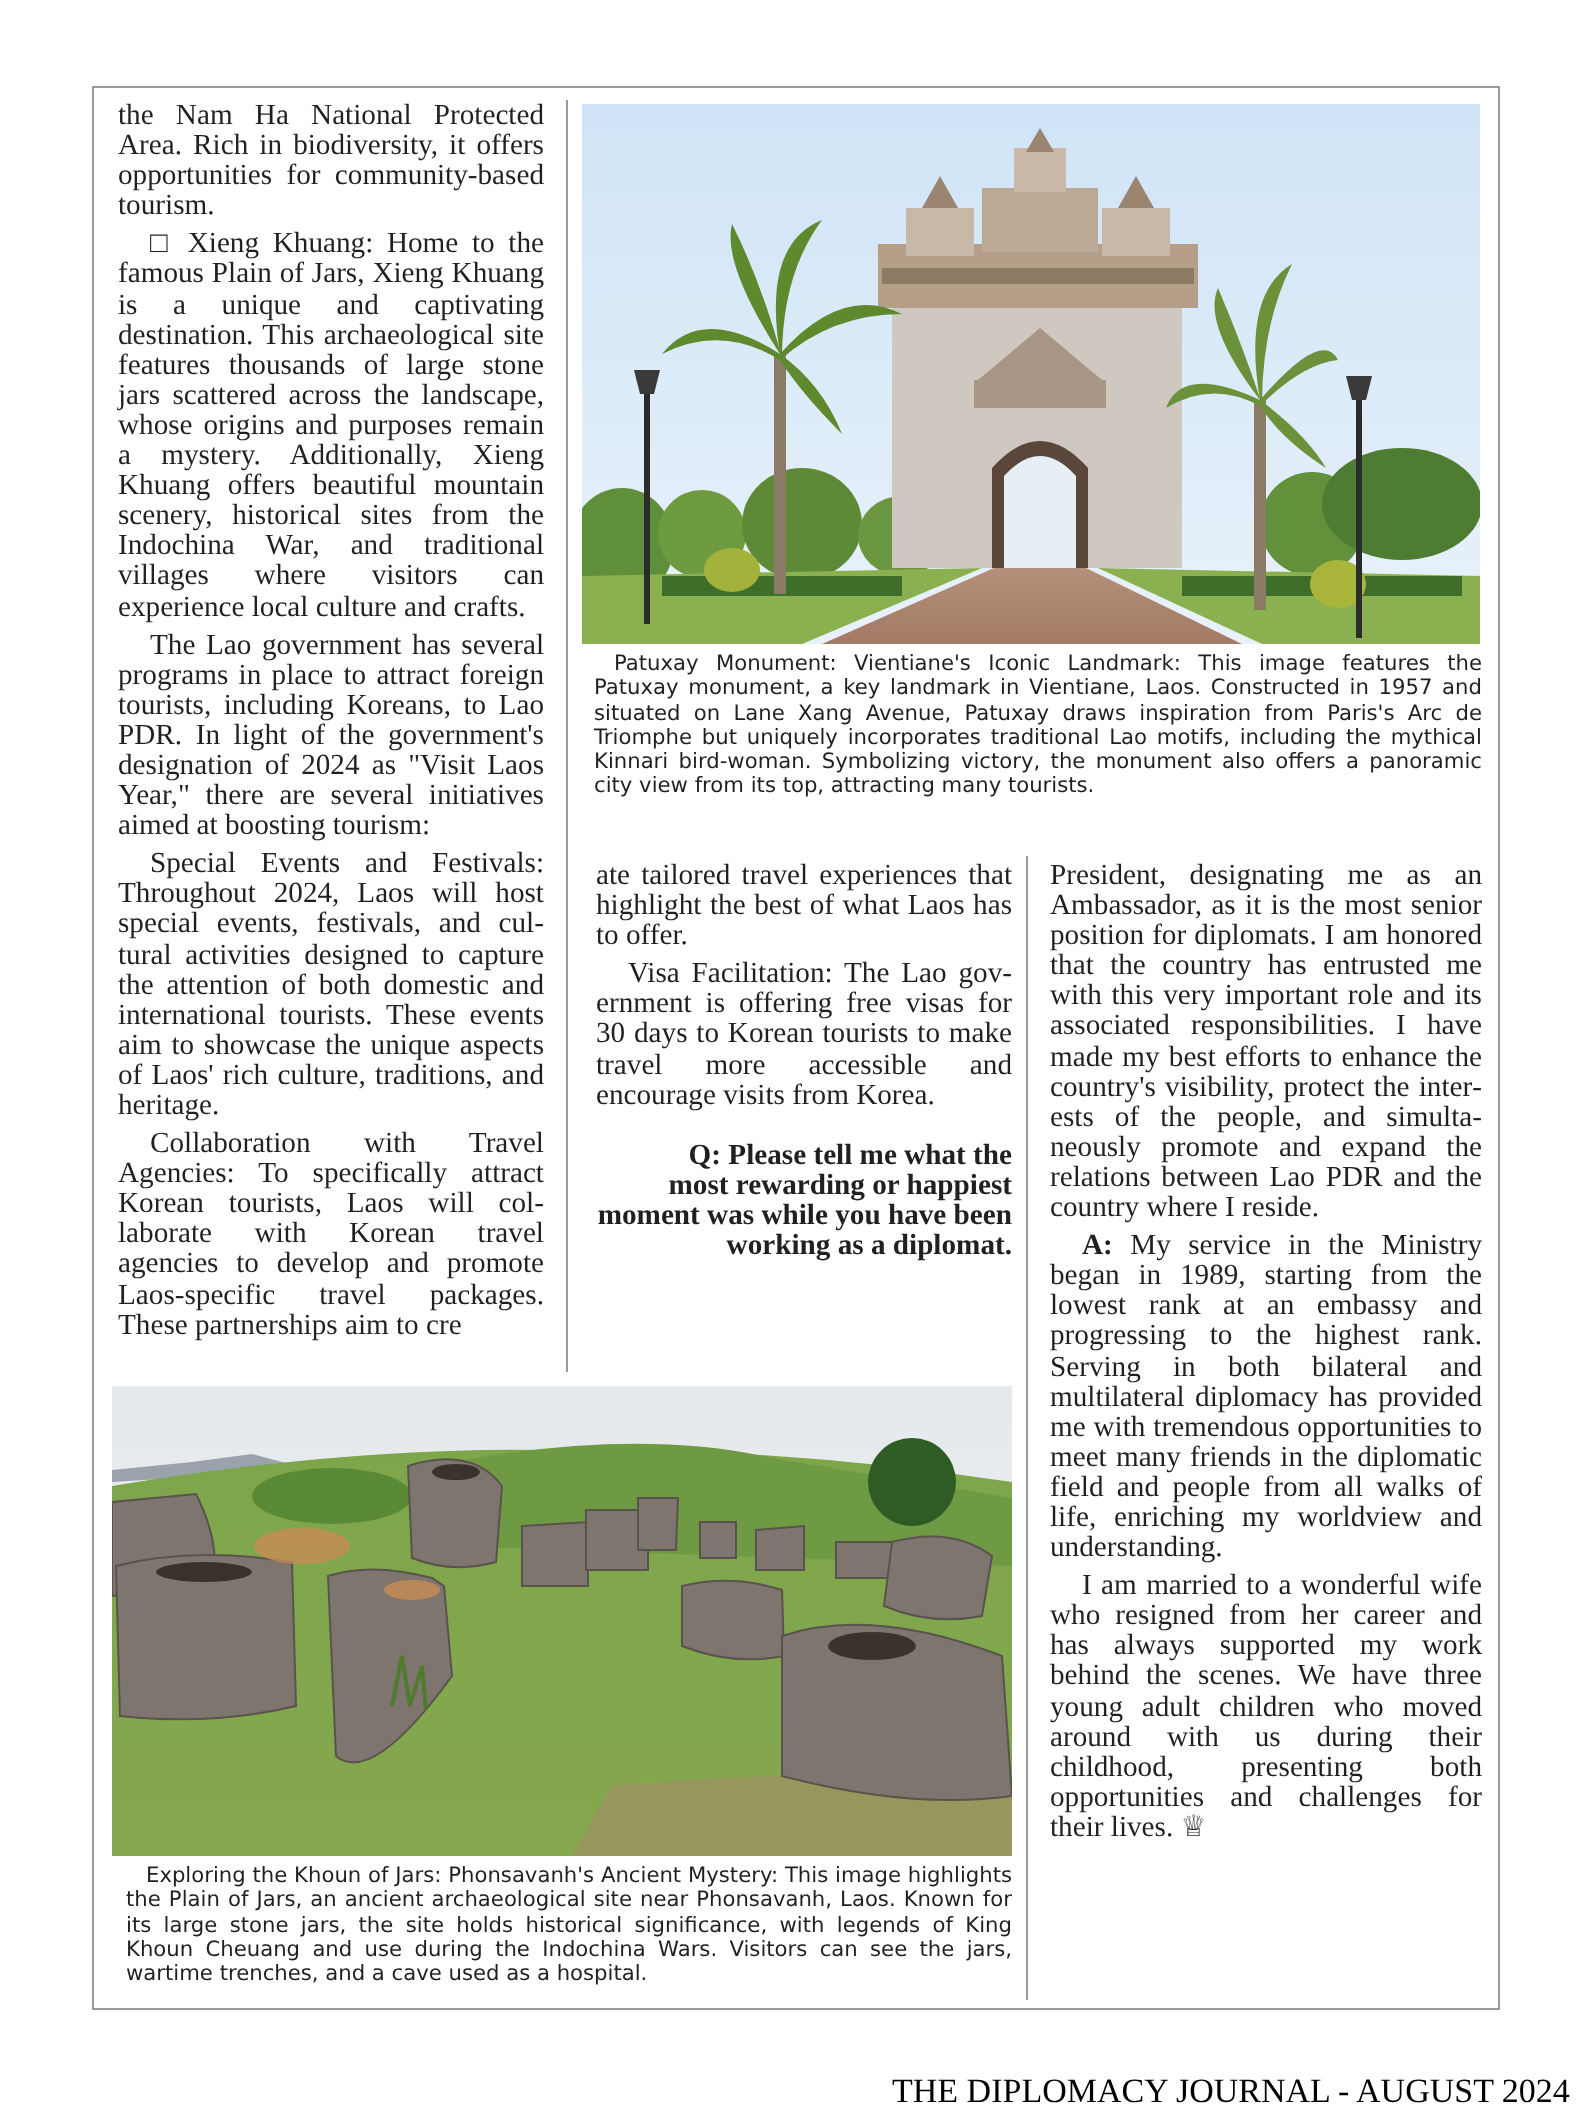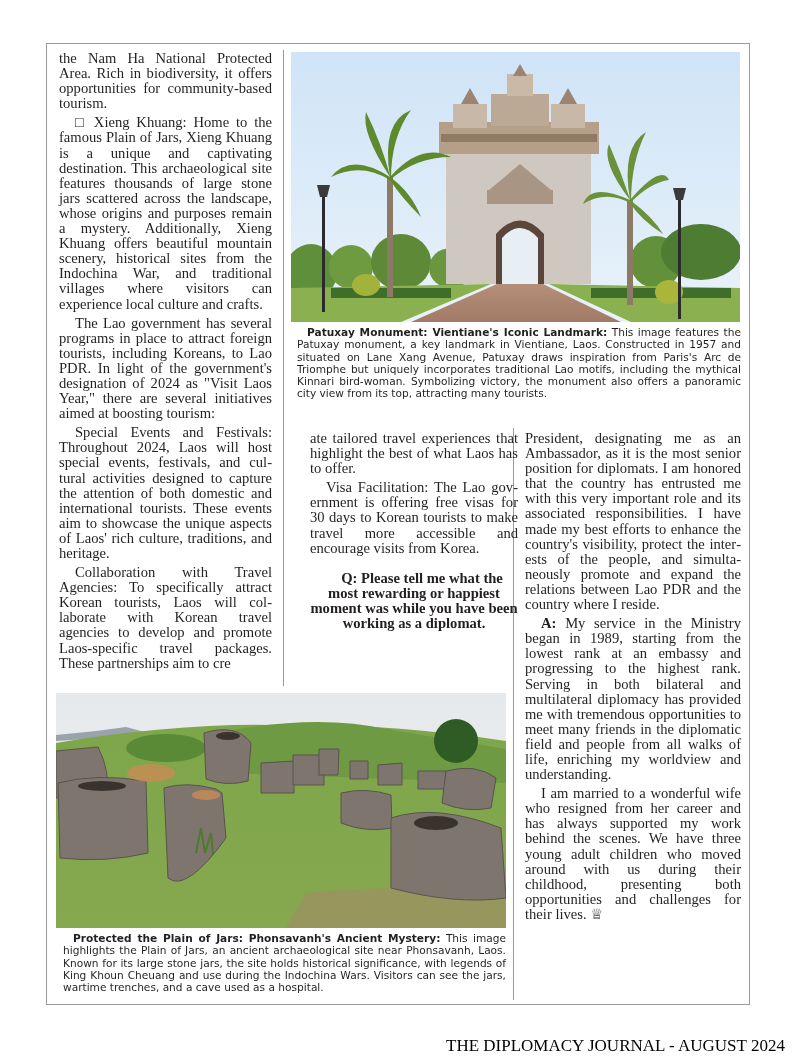--- a/index.html
+++ b/index.html
@@ -11,27 +11,27 @@
     position: absolute; left: 46px; top: 43px; width: 704px; height: 962px;
     border: 1px solid #9a9a9a; box-sizing: border-box;
   }
   .vrule { position: absolute; width: 1px; background: #9a9a9a; }
   .col {
     position: absolute; font-family: "Liberation Serif", "DejaVu Serif", serif;
     font-size: 14.6px; line-height: 15.1px; text-align: justify; hyphens: manual;
   }
   .col p { margin: 4px; text-indent: 16px; }
   .col p.noindent { text-indent: 0; }
-  .col p.q { font-weight: bold; margin-top: 15px; text-align: center; }
+  .col p.q { font-weight: bold; margin-top: 15px; text-align: right; }
   .col p.a b { font-weight: bold; }
   .caption {
     position: absolute; font-family: "DejaVu Sans", "Liberation Sans", sans-serif;
     font-size: 10.6px; line-height: 12.3px; color: #231f20; text-align: justify;
   }
-  .caption b { font-weight: bold; }
+  .caption b { font-weight: normal; }
   .photo { position: absolute; overflow: hidden; }
   .footer {
     position: absolute; left: 446px; top: 1036px; font-family: "Liberation Serif", "DejaVu Serif", serif;
     font-size: 17px; color: #000000; white-space: nowrap;
   }
   .footer .pg { margin-left: 18px; }
 </style>
 </head>
 <body>
 
@@ -114,21 +114,21 @@
     <rect x="387" y="145" width="3" height="122" fill="#2b2b2b"></rect>
     <polygon points="382,136 395,136 392,148 385,148" fill="#3a3a3a"></polygon>
   </svg>
 </div>
 
 <div class="caption" style="left:297px; top:326px; width:444px; text-indent:10px;">
   <b>Patuxay Monument: Vientiane's Iconic Landmark:</b>
   <span>This image features the Patuxay monument, a key landmark in Vientiane, Laos. Constructed in 1957 and situated on Lane Xang Avenue, Patuxay draws inspiration from Paris's Arc de Triomphe but uniquely incorporates traditional Lao motifs, including the mythical Kinnari bird-woman. Symbolizing victory, the monument also offers a panoramic city view from its top, attracting many tourists.</span>
 </div>
 
-<div class="col" style="left:306px; top:427px; width:216px;">
+<div class="col" style="left:294px; top:427px; width:216px;">
   <p class="noindent">ate tailored travel experiences that highlight the best of what Laos has to offer.</p>
   <p>Visa Facilitation: The Lao gov­ernment is offering free visas for 30 days to Korean tourists to make travel more accessible and encourage visits from Korea.</p>
   <p class="q">Q: Please tell me what the most rewarding or happiest moment was while you have been working as a diplomat.</p>
 </div>
 
 <div class="col" style="left:521px; top:427px; width:224px;">
   <p class="noindent">President, designating me as an Ambassador, as it is the most senior position for diplomats. I am honored that the country has entrusted me with this very important role and its associated responsibilities. I have made my best efforts to enhance the coun­try's visibility, protect the inter­ests of the people, and simulta­neously promote and expand the relations between Lao PDR and the country where I reside.</p>
   <p class="a"><b>A:</b> <span>My service in the Ministry began in 1989, starting from the lowest rank at an embassy and progressing to the highest rank. Serving in both bilateral and multilateral diplomacy has provided me with tremendous opportunities to meet many friends in the diplomatic field and people from all walks of life, enriching my worldview and understanding.</span></p>
   <p><span>I am married to a wonderful wife who resigned from her ca­reer and has always supported my work behind the scenes. We have three young adult children who moved around with us during their childhood, present­ing both opportunities and chal­lenges for their lives.</span> <span>♕</span></p>
 </div>
@@ -175,19 +175,19 @@
     <g fill="#3a332d">
       <ellipse cx="46" cy="93" rx="24" ry="5"></ellipse>
       <ellipse cx="172" cy="43" rx="12" ry="4"></ellipse>
       <ellipse cx="380" cy="130" rx="22" ry="7"></ellipse>
     </g>
     <path d="M140 160 l5 -25 l4 25 l6 -20 l2 22" stroke="#4f7b2c" stroke-width="2" fill="none"></path>
   </svg>
 </div>
 
 <div class="caption" style="left:63px; top:932px; width:443px; text-indent:10px;">
-  <b>Protected the Plain of Jars: Phonsavanh's Ancient Mystery:</b>
+  <b>Exploring the Khoun of Jars: Phonsavanh's Ancient Mystery:</b>
   <span>This image high­lights the Plain of Jars, an ancient archaeological site near Phonsavanh, Laos. Known for its large stone jars, the site holds historical significance, with legends of King Khoun Cheuang and use during the Indochina Wars. Visitors can see the jars, wartime trenches, and a cave used as a hospital.</span>
 </div>
 
 <div class="footer">
   <span>THE DIPLOMACY JOURNAL - AUGUST 2024</span><span class="pg">39</span>
 </div>
 
 </body></html>

